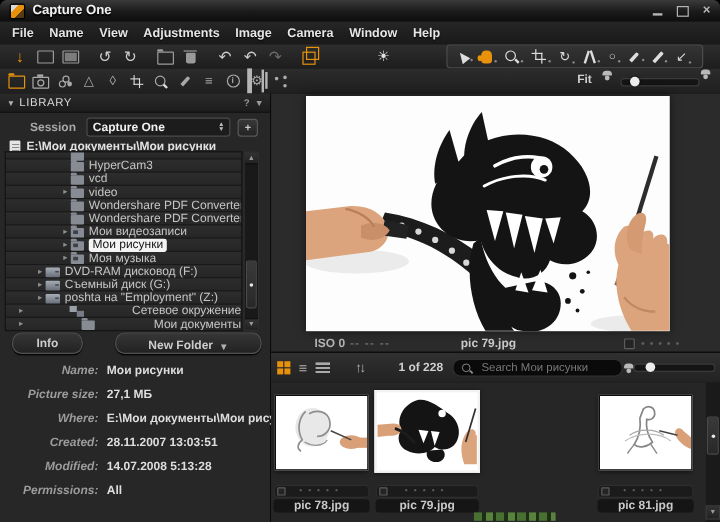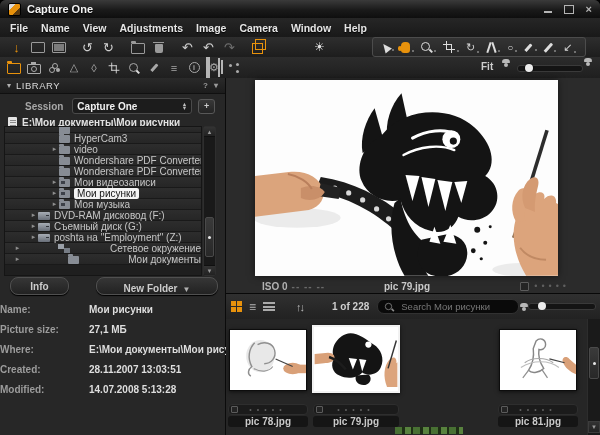--- a/index.html
+++ b/index.html
@@ -139,21 +139,21 @@
   .ts-thumb::after{content:"";position:absolute;left:50%;top:50%;width:3px;height:3px;margin:-1.5px;border-radius:50%;background:#e8e8e8;}
   
   .btn{position:absolute;top:199px;height:16px;border:1px solid #505050;border-radius:8px;
     background:linear-gradient(#363636,#222);color:#cccccc;font-size:10px;font-weight:bold;
     display:flex;align-items:center;justify-content:center;gap:5px;box-shadow:0 1px 1px #000;}
   .btn-info{left:10px;width:57px;}
   .btn-newfolder{left:96px;width:120px;align-items:flex-end;}
   
   .details{position:absolute;top:226px;left:0;right:4px;display:flex;flex-direction:column;gap:9px;}
   .drow{display:flex;height:11px;align-items:center;}
-  .dlabel{width:82px;text-align:left;color:#9c9c9c;font-size:10px;font-weight:bold;flex:none;}
+  .dlabel{width:82px;text-align:right;color:#9c9c9c;font-size:10px;font-weight:bold;flex:none;font-style:italic;}
   .dvalue{margin-left:7px;color:#dedede;font-size:10px;font-weight:bold;white-space:nowrap;}
   
   .viewer-img{position:absolute;left:29px;top:2px;width:303px;height:196px;background:#fff;
     box-shadow:0 0 7px rgba(0,0,0,0.55);}
   .viewer-img svg{display:block;}
   .viewer-status{position:absolute;top:203px;left:0;right:12px;height:12px;}
   .iso{position:absolute;left:36px;top:0;color:#b2b2b2;font-size:10px;font-weight:bold;}
   .iso-dashes{color:#6a6a6a;margin-left:4px;letter-spacing:1px;}
   .vs-filename{position:absolute;left:0;right:0;top:0;text-align:center;color:#c9c9c9;font-size:10px;font-weight:bold;}
   .vs-rating{position:absolute;right:18px;top:1px;display:flex;align-items:center;gap:5px;}
@@ -368,20 +368,25 @@
         <div class="trow partial lv3">
           <span class="tarrow hide">▸</span>
             <span class="tico t-folder"></span>
         </div>
         <div class="trow lv3">
           <span class="tarrow hide">▸</span>
             <span class="tico t-folder"></span>
           <span class="tlabel">HyperCam3</span>
           </div>
         <div class="trow lv3">
+          <span class="tarrow hide">▸</span>
+            <span class="tico t-folder"></span>
+          <span class="tlabel">vcd</span>
+          </div>
+        <div class="trow lv3">
           <span class="tarrow">▸</span>
             <span class="tico t-folder"></span>
           <span class="tlabel">video</span>
           </div>
         <div class="trow lv3">
           <span class="tarrow hide">▸</span>
             <span class="tico t-folder"></span>
           <span class="tlabel">Wondershare PDF Converter</span>
           </div>
         <div class="trow lv3">
@@ -458,20 +463,24 @@
             <span class="dlabel">Where:</span>
           <span class="dvalue">E:\Мои документы\Мои рисунки</span>
           </div>
         <div class="drow">
             <span class="dlabel">Created:</span>
           <span class="dvalue">28.11.2007 13:03:51</span>
           </div>
         <div class="drow">
             <span class="dlabel">Modified:</span>
           <span class="dvalue">14.07.2008 5:13:28</span>
+          </div>
+        <div class="drow">
+            <span class="dlabel">Permissions:</span>
+          <span class="dvalue">All</span>
           </div>
       </div>
     </div>
 
     <div class="right">
 
       <div class="viewer-img">
         <svg width="303" height="196" viewBox="0 0 304 196" xmlns="http://www.w3.org/2000/svg">
           <rect width="304" height="196" fill="#fdfdfd"></rect>
           <ellipse cx="42" cy="138" rx="44" ry="10" fill="#000" opacity="0.07"></ellipse>

